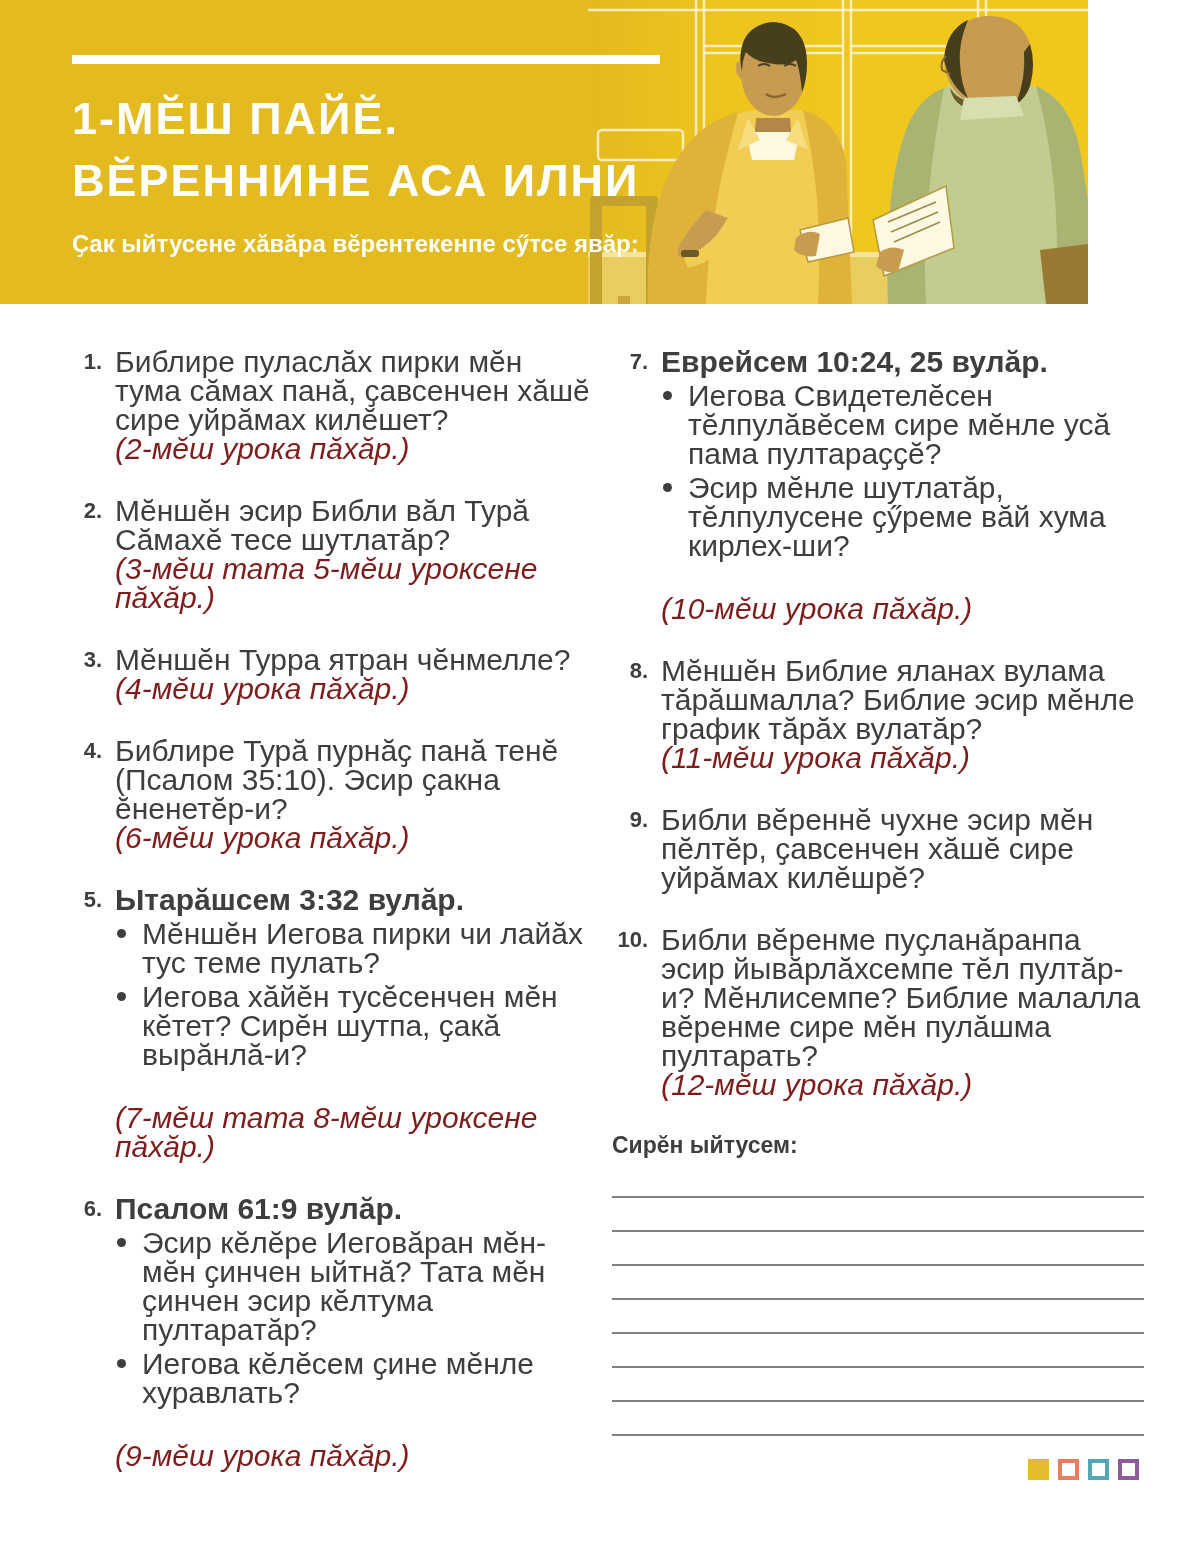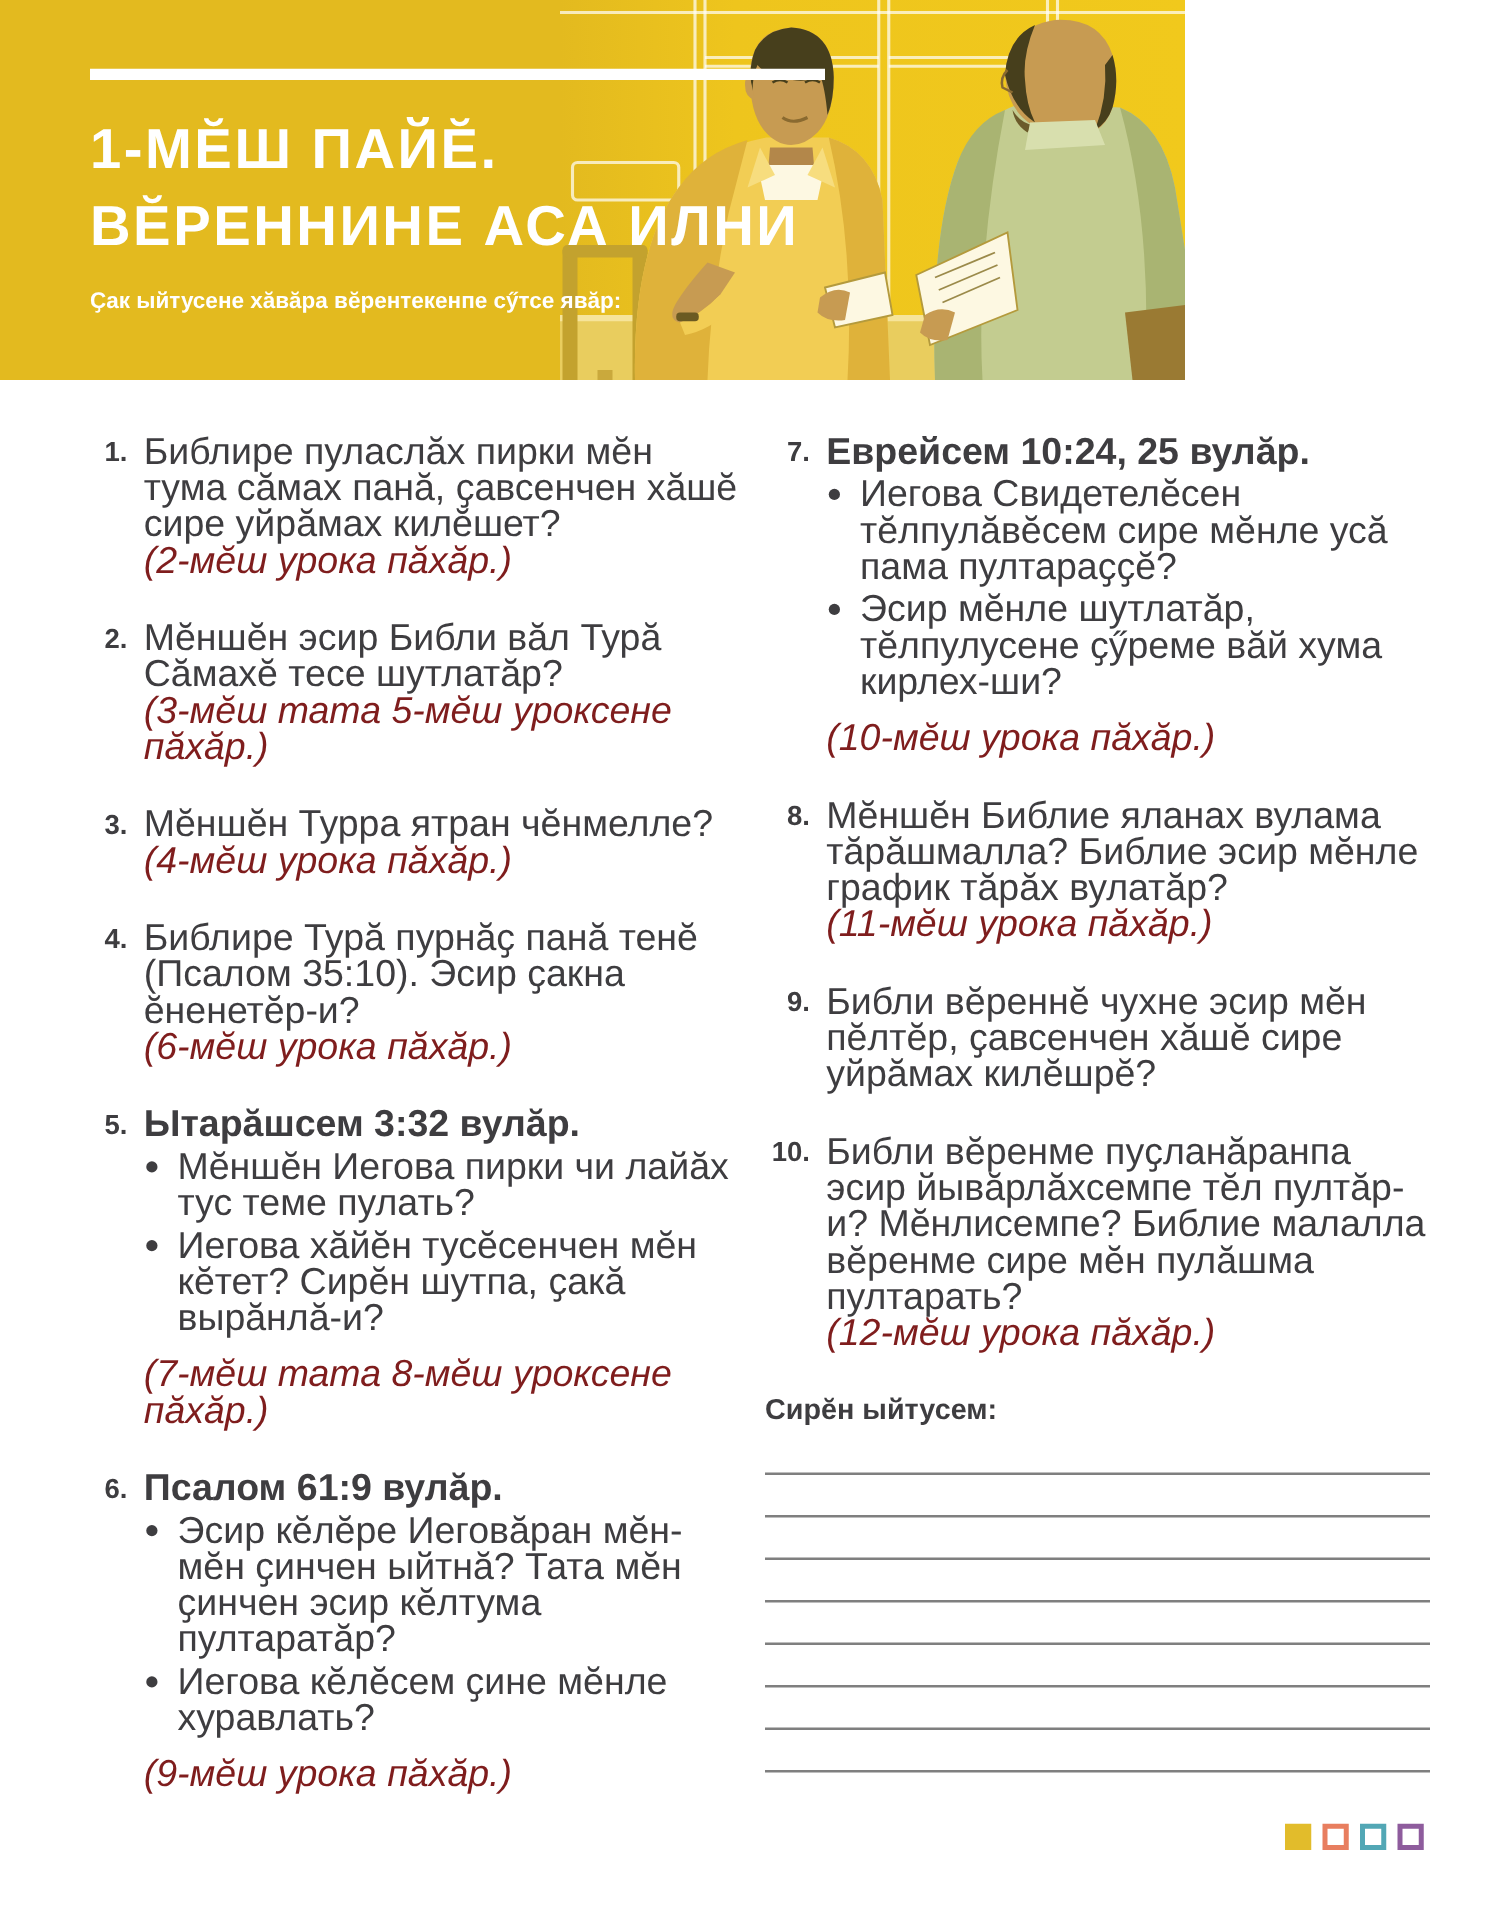--- a/index.html
+++ b/index.html
@@ -1,40 +1,40 @@
 <!DOCTYPE html>
 <html><head>
 <meta charset="utf-8">
 <style>
   html,body{margin:0;padding:0;background:#ffffff;}
   .page{
     position:relative;width:1200px;height:1543px;background:#ffffff;
     overflow:hidden;font-family:"Liberation Sans",sans-serif;color:#3e3d40;
   }
   
-  .header{position:absolute;left:0;top:0;width:948px;height:304px;background:#e3ba1f;}
+  .header{position:absolute;left:0;top:0;width:1088px;height:304px;background:#e3ba1f;}
   .header-rule{position:absolute;left:72px;top:55px;width:588px;height:9px;background:#ffffff;}
   .title{position:absolute;left:72px;top:88px;font-size:45px;line-height:62px;
          font-weight:bold;color:#ffffff;letter-spacing:2px;white-space:nowrap;}
-  .subtitle{position:absolute;left:72px;top:230px;font-size:18px;font-weight:bold;
+  .subtitle{position:absolute;left:72px;top:230px;font-size:24px;font-weight:bold;
             color:#ffffff;white-space:nowrap;}
   .illustration{position:absolute;right:0;top:0;width:500px;height:304px;}
   
   .col{position:absolute;top:347px;}
   .col-left{left:72px;width:522px;}
   .col-right{left:612px;width:532px;}
   .q-item{display:flex;margin-bottom:33px;}
   .q-num{flex:none;width:30px;text-align:right;font-weight:bold;margin-right:13px;
          font-size:22px;line-height:29px;}
   .col-right .q-num{width:36px;}
   .q-body{flex:1;}
   .q-text,.q-lead,.q-ref,.q-bullet p{font-size:30px;line-height:29px;margin:0;}
   .q-lead{font-weight:bold;}
   .q-ref{color:#7f1d1d;font-style:italic;}
-  .q-ref.after-bullets{margin-top:16px;}
+  .q-ref.after-bullets{margin-top:34px;}
   .q-bullet{display:flex;margin-top:5px;}
   .q-bullet .dot{flex:none;width:9px;height:9px;border-radius:50%;background:#3e3d40;
                  margin:10px 16px 0 2px;}
   
   .yq-heading{font-size:23px;font-weight:bold;margin:8px 0 0 0;}
   .w-lines{margin-top:9px;}
   .w-line{border-top:2px solid #7f7f7f;margin-top:32px;}
   .w-line:first-child{margin-top:37px;}
   
   .footer-squares{position:absolute;left:1028px;top:1459px;display:flex;gap:9px;}

